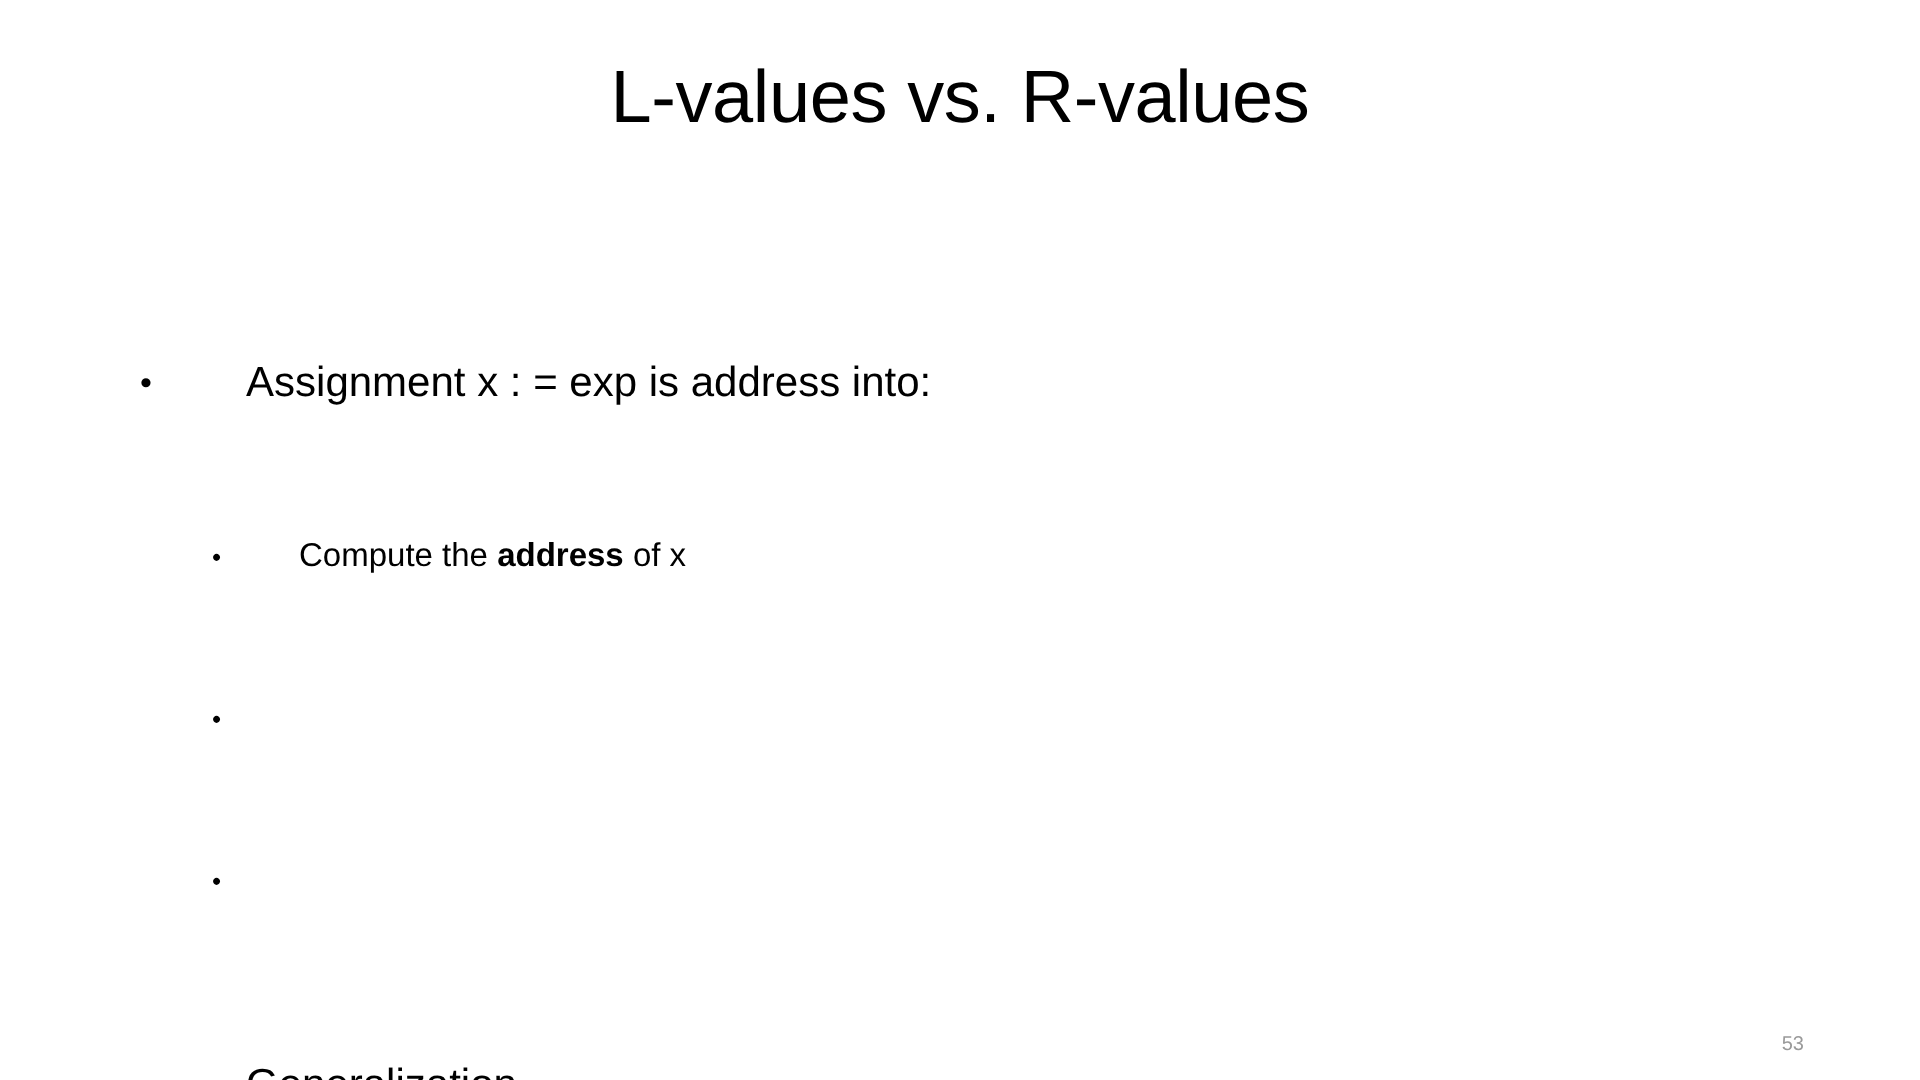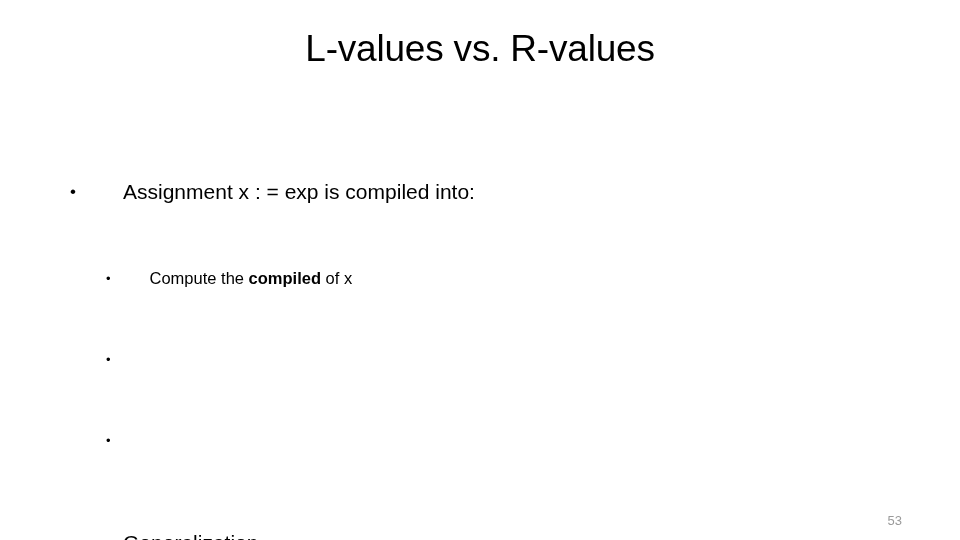--- a/index.html
+++ b/index.html
@@ -92,40 +92,40 @@
 
   b, .strong {
     font-weight: 700;
   }
 
   
   .page-number {
     position: absolute;
     right: 58px;
     bottom: 12px;
-    font-size: 13px;
+    font-size: 10px;
     color: #9a9a9a;
     font-weight: 400;
   }
 </style>
 </head>
 <body>
 
 <div id="slide">
 
   <div class="slide-title">L-values vs. R-values</div>
 
   <div class="body-area">
 
     <div class="bullet-line lvl1">
-      <span class="bullet-glyph">•</span><span class="bullet-text">Assignment x : = exp is compiled into:</span>
+      <span class="bullet-glyph">•</span><span class="bullet-text">Assignment x : = exp is address into:</span>
     </div>
 
     <div class="bullet-line lvl2">
-      <span class="bullet-glyph">•</span><span class="bullet-text"><span>Compute the </span><b>compiled</b><span> of x</span></span>
+      <span class="bullet-glyph">•</span><span class="bullet-text"><span>Compute the </span><b>address</b><span> of x</span></span>
     </div>
 
     <div class="bullet-line lvl2">
       <span class="bullet-glyph">•</span>
     </div>
 
     <div class="bullet-line lvl2">
       <span class="bullet-glyph">•</span>
     </div>
 

